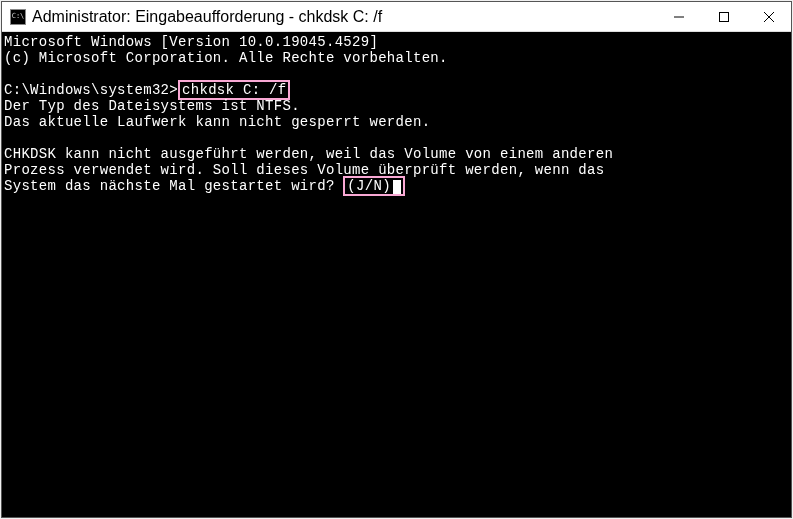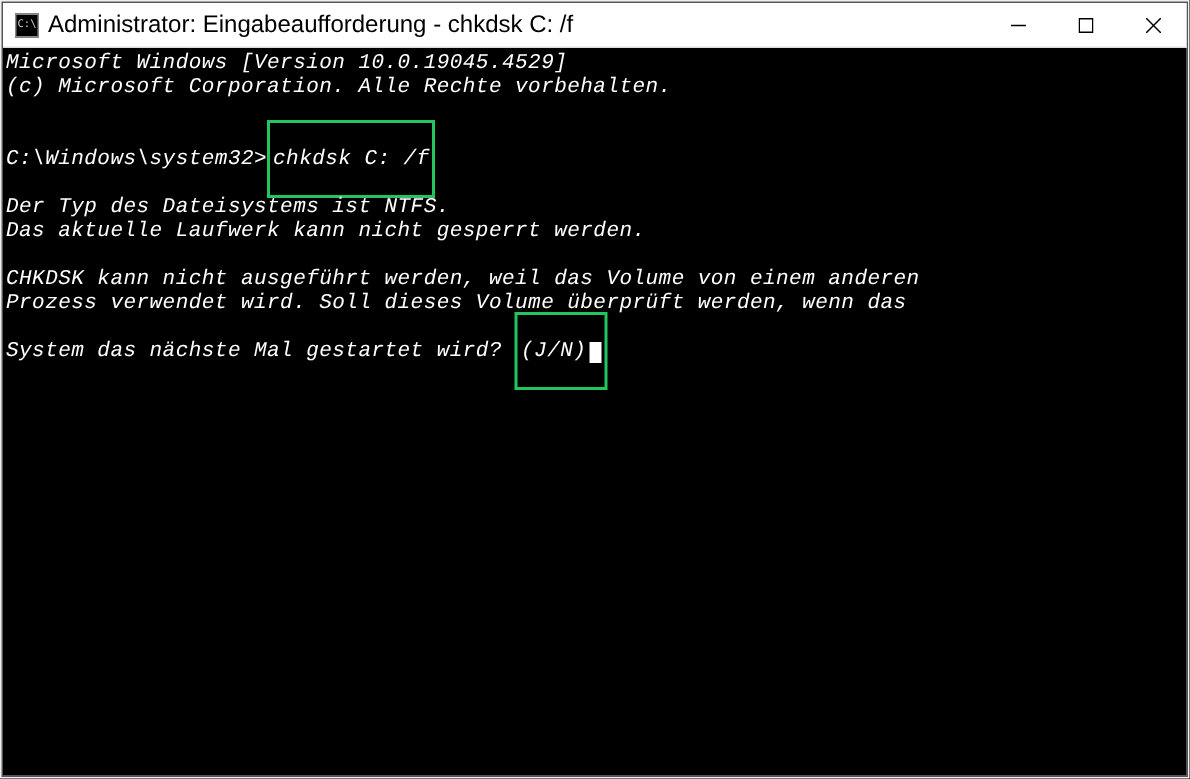--- a/index.html
+++ b/index.html
@@ -73,29 +73,28 @@
       flex: 1;
       background: #000;
       color: #fff;
       font-family: 'NSimSun', 'SimSun', 'Courier New', monospace;
       font-size: 14px;
       line-height: 16px;
       padding: 2px 2px;
       overflow: hidden;
       letter-spacing: 0.3px;
       white-space: pre-wrap;
-      font-style: italic;
     }
     .term-line {
       display: block;
       min-height: 16px;
     }
     .highlight-box {
-      border: 2px solid #22c55e;
-      padding: 16px 2px;
+      border: 2px solid #f9a8d4;
+      padding: 0 2px;
       display: inline-block;
       margin: -2px 0;
     }
     .cursor {
       display: inline-block;
       width: 8px;
       height: 14px;
       background: #fff;
       vertical-align: text-bottom;
       margin-left: 2px;

